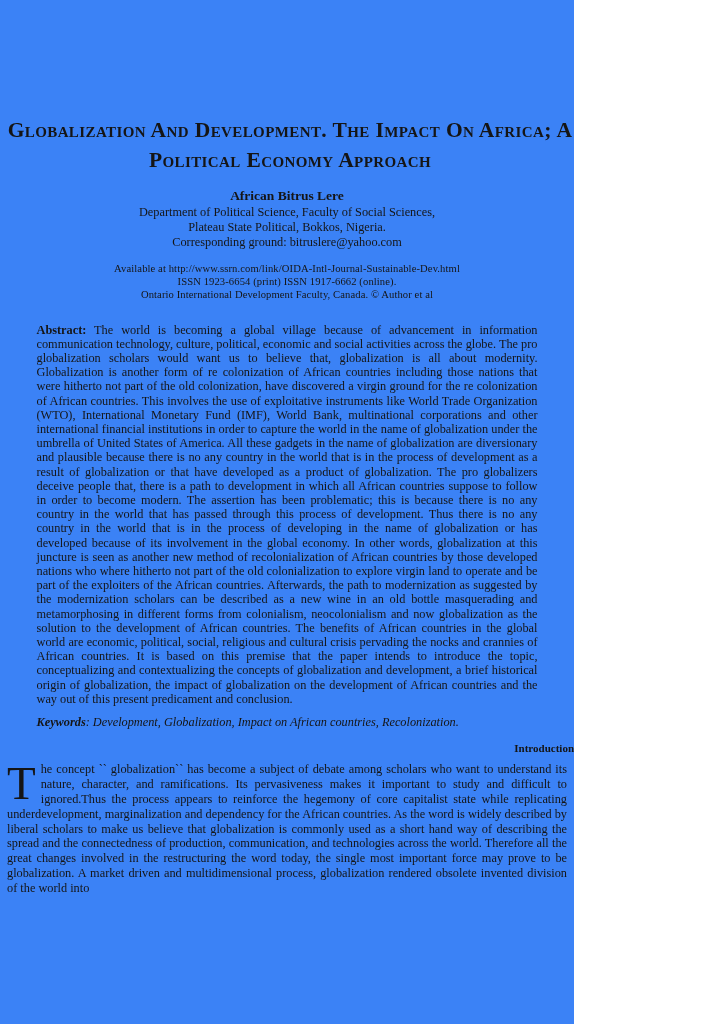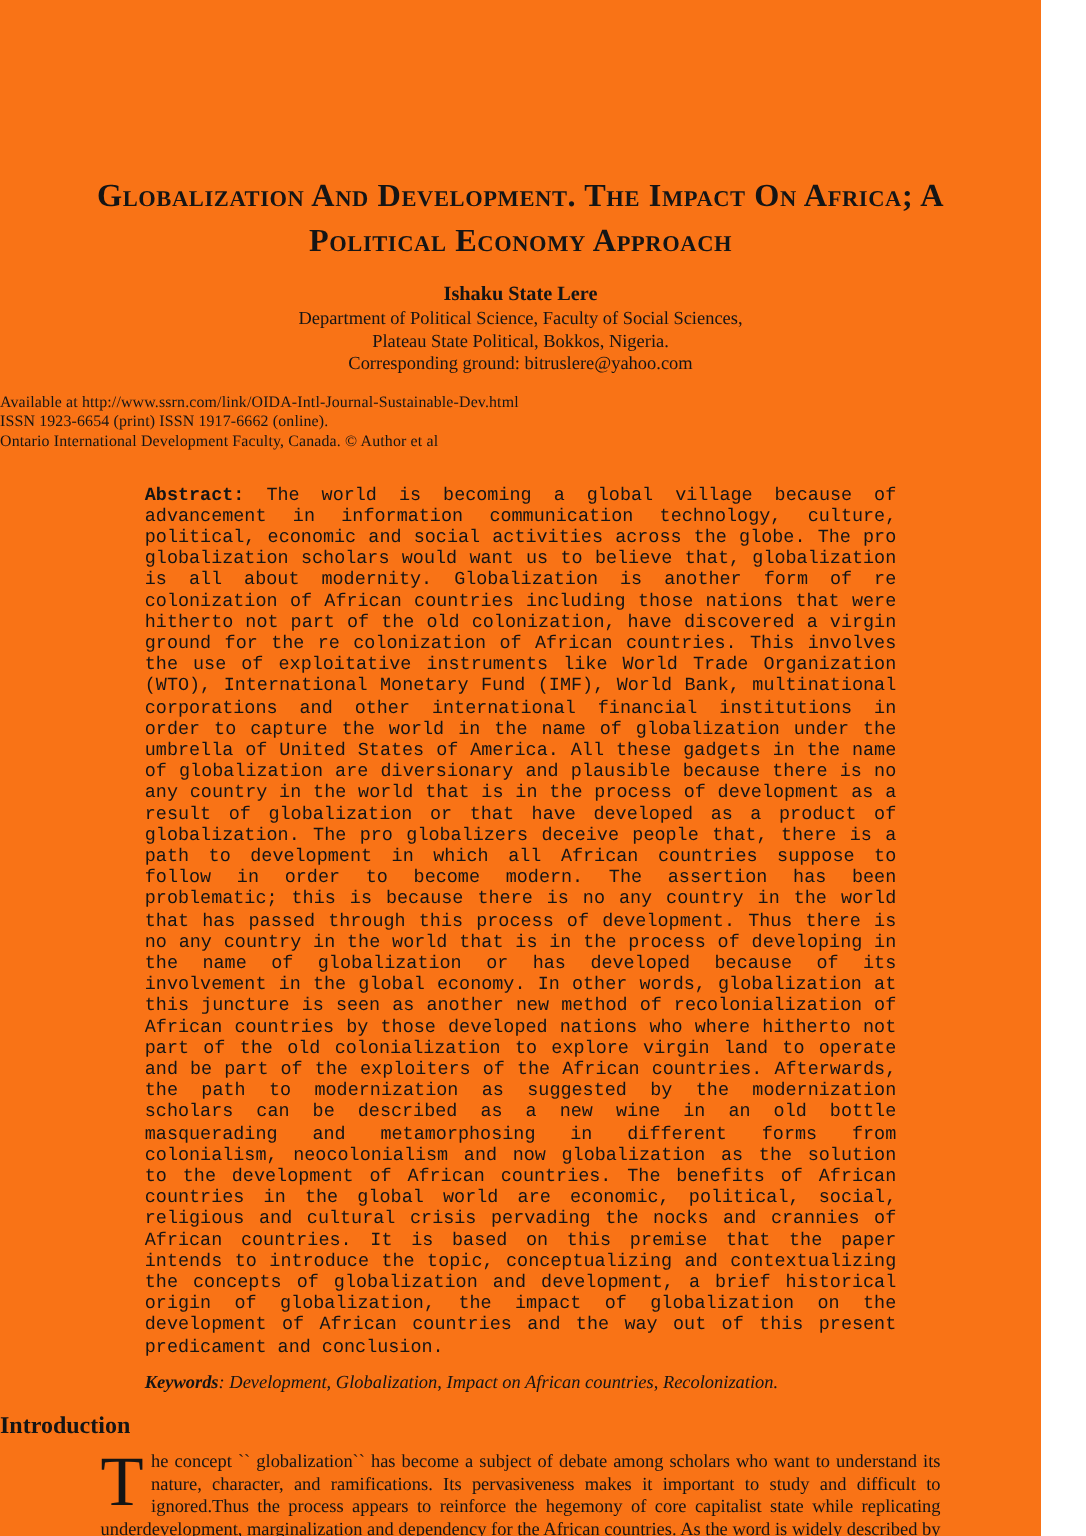--- a/index.html
+++ b/index.html
@@ -2,23 +2,23 @@
 <html><head>
 <meta charset="utf-8">
 <style>
   html, body {
     margin: 0;
     padding: 0;
     background: #ffffff;
   }
   .page {
     position: relative;
-    width: 694px;
+    width: 574px;
     height: 1024px;
-    background: #f97316;
+    background: #3b82f6;
     font-family: "Liberation Serif", serif;
     color: #151515;
     box-sizing: border-box;
     padding-top: 116px;
     overflow: hidden;
   }
   .title {
     width: 580px;
     margin: 0 auto;
     text-align: center;
@@ -36,51 +36,50 @@
     font-size: 13.5px;
     font-weight: 700;
     line-height: 1.2;
   }
   .affil-line {
     font-size: 12.3px;
     line-height: 1.22;
   }
   .availability-block {
     margin-top: 12px;
-    text-align: left;
+    text-align: center;
     font-size: 10.6px;
     line-height: 1.26;
     letter-spacing: 0.1px;
   }
   .abstract {
     width: 501px;
     margin: 21px auto 0 auto;
     text-align: justify;
     font-size: 12.3px;
     line-height: 14.2px;
-    font-family: Liberation Mono, monospace;
   }
   .abstract .label {
     font-weight: 700;
   }
   .keywords {
     width: 501px;
     margin: 9px auto 0 auto;
     font-size: 12.3px;
     line-height: 14.2px;
     font-style: italic;
   }
   .keywords .label {
     font-weight: 700;
     margin-top: 24px;
   }
   .section-heading {
     margin-top: 13px;
-    text-align: left;
-    font-size: 16px;
+    text-align: right;
+    font-size: 11px;
     font-weight: 700;
     line-height: 1.2;
   }
   .intro {
     width: 560px;
     margin: 7px auto 0 auto;
     text-align: justify;
     font-size: 12.3px;
     line-height: 14.8px;
   }
@@ -92,21 +91,21 @@
   }
 </style>
 </head>
 <body>
 
 <div class="page">
 
   <div class="title">Globalization And Development. The Impact On Africa; A Political Economy Approach</div>
 
   <div class="author-block">
-    <div class="author-name">Ishaku State Lere</div>
+    <div class="author-name">African Bitrus Lere</div>
     <div class="affil-line">Department of Political Science, Faculty of Social Sciences,</div>
     <div class="affil-line">Plateau State Political, Bokkos, Nigeria.</div>
     <div class="affil-line">Corresponding ground:  bitruslere@yahoo.com</div>
   </div>
 
   <div class="availability-block">
     <div>Available at http://www.ssrn.com/link/OIDA-Intl-Journal-Sustainable-Dev.html</div>
     <div>ISSN 1923-6654 (print) ISSN 1917-6662 (online).</div>
     <div>Ontario International Development Faculty, Canada. © Author et al</div>
   </div>

